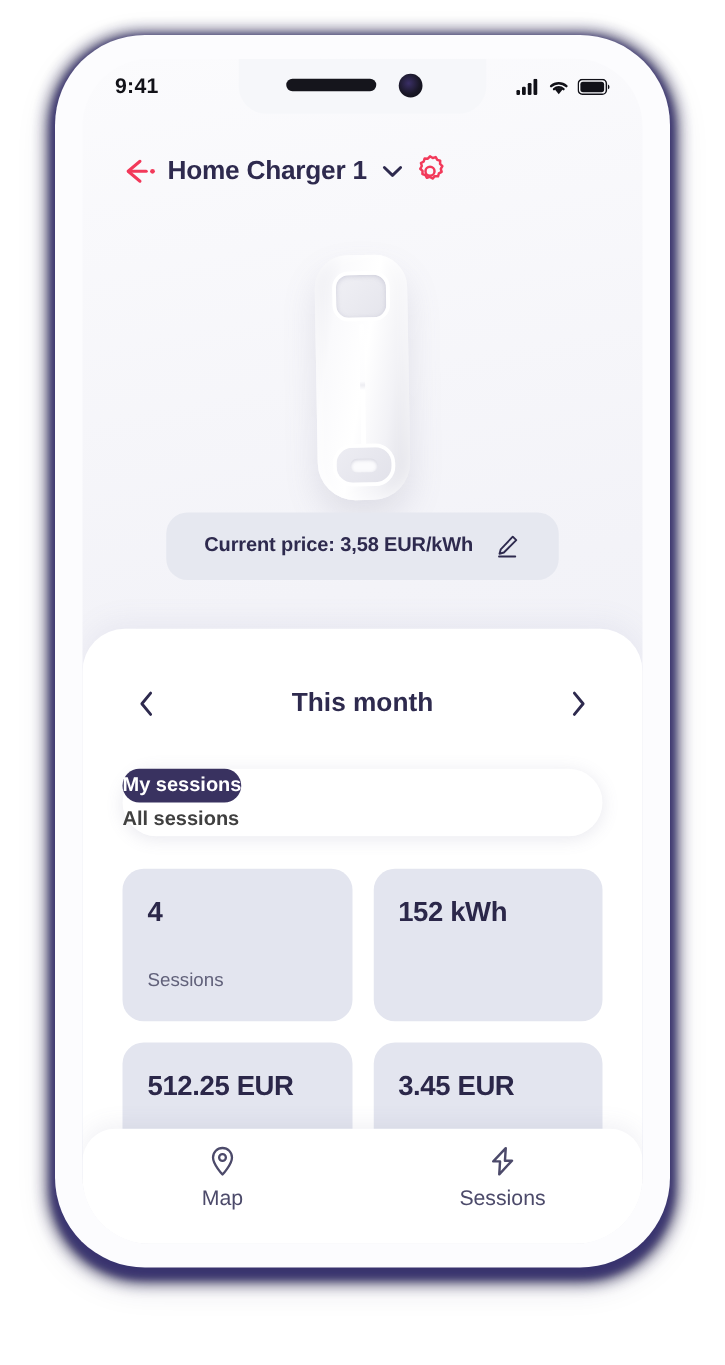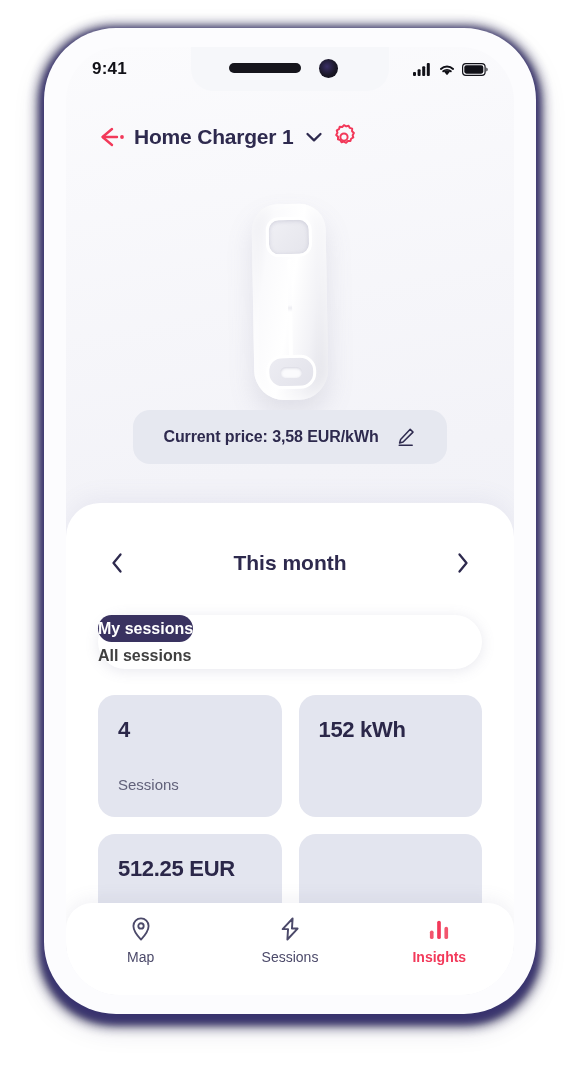--- a/index.html
+++ b/index.html
@@ -366,21 +366,21 @@
   .nav-item {
     flex: 1;
     display: flex;
     flex-direction: column;
     align-items: center;
     gap: 7px;
     cursor: pointer;
     position: relative;
   }
   .nav-label {
-    font-size: 14px;
+    font-size: 17px;
     color: #4c4a6a;
     font-weight: normal;
   }
   .nav-item.active .nav-label { color: #f2395a; font-weight: bold; }
   .nav-icon { width: 26px; height: 26px; position: relative; }
   .nav-dot {
     position: absolute;
     top: -2px;
     right: -7px;
     width: 10px;
@@ -496,20 +496,21 @@
           <div class="stat-label">Sessions</div>
         </div>
         <div class="stat-card">
           <div class="stat-value">152 kWh</div>
         </div>
         <div class="stat-card">
           <div class="stat-value">512.25 EUR</div>
           <div class="stat-label"></div>
         </div>
         <div class="stat-card">
+          <div class="stat-value">3.45 EUR</div>
           <div class="stat-label"></div>
         </div>
       </div>
     </div>
 
     <div class="bottom-nav">
 
       <div class="nav-item">
         <div class="nav-icon">
           <svg width="26" height="26" viewBox="0 0 24 24">
@@ -522,28 +523,18 @@
 
       <div class="nav-item">
         <div class="nav-icon">
           <svg width="26" height="26" viewBox="0 0 24 24">
             <path d="M14.4 2.3 L5.2 12.1 h5.0 l-0.6 9.6 L19 11.6 h-5.2z" stroke="#4c4a6a" stroke-width="1.8" fill="none" stroke-linejoin="round"></path>
           </svg>
         </div>
         <span class="nav-label">Sessions</span>
       </div>
 
-      <div class="nav-item active">
-        <div class="nav-icon">
-          <svg width="26" height="26" viewBox="0 0 24 24">
-            <rect x="3.6" y="13.4" width="3.4" height="7.8" rx="1.7" fill="#f2566e"></rect>
-            <rect x="10.3" y="4.4" width="3.4" height="16.8" rx="1.7" fill="#f2395a"></rect>
-            <rect x="17.0" y="10.0" width="3.4" height="11.2" rx="1.7" fill="#f2566e"></rect>
-          </svg>
-        </div>
-        <span class="nav-label">Insights</span>
-      </div>
 
 
     </div>
 
   </div>
 </div>
 
 </body></html>

